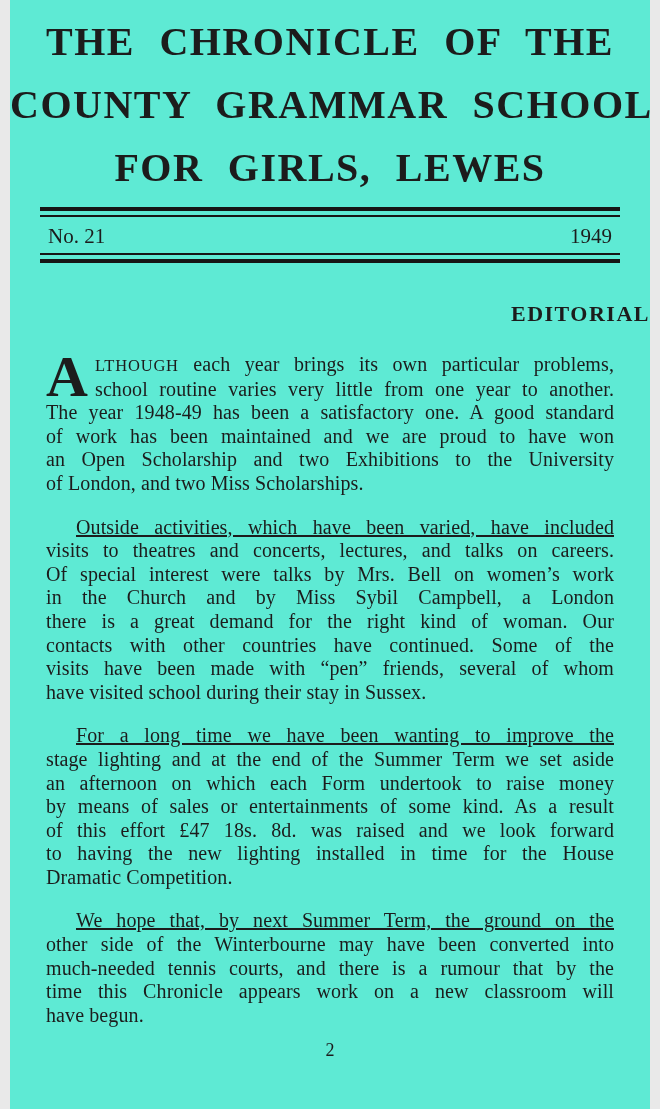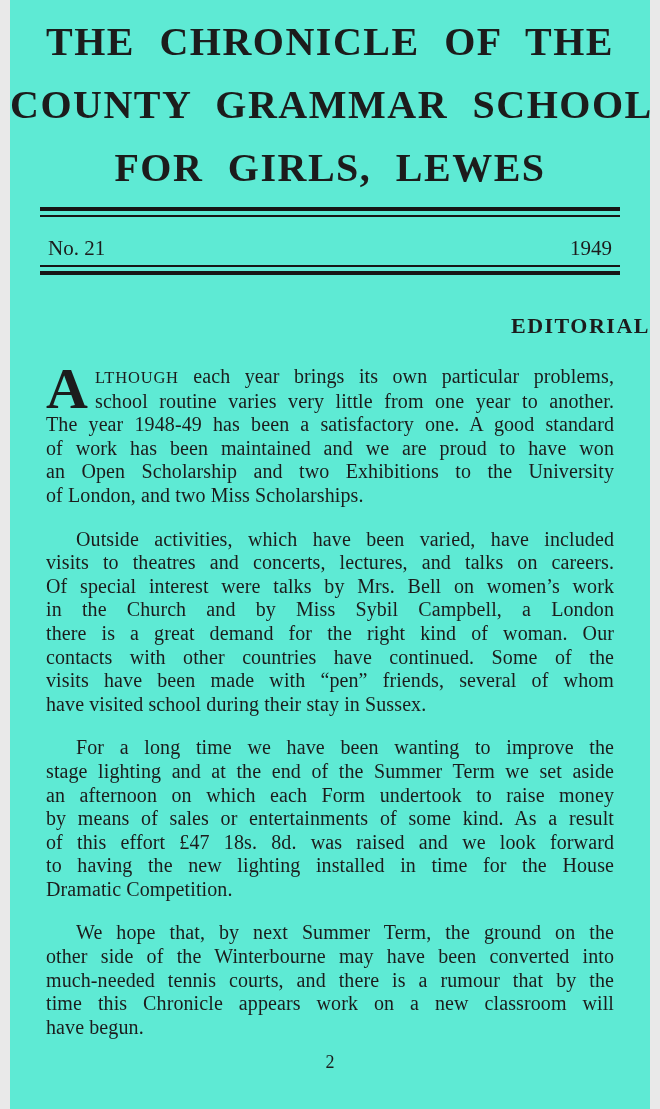--- a/index.html
+++ b/index.html
@@ -28,42 +28,41 @@
   .rules-block { margin: 8px 30px 0 30px; }
   .rule-a { height: 4px; border-top: 4px solid #161616; border-bottom: 2px solid #161616; }
   .rule-b { height: 4px; border-top: 2px solid #161616; border-bottom: 4px solid #161616; }
   .issue-row {
     display: flex;
     justify-content: space-between;
     align-items: baseline;
     padding: 6px 8px 4px 8px;
     font-size: 21px;
     line-height: 26px;
-    margin-top: 12px;
   }
   
   .article-heading {
     margin-top: 38px;
     text-align: right;
     font-weight: bold;
     font-size: 22px;
     line-height: 26px;
     letter-spacing: 1.5px;
   }
   .article {
     margin: 0 36px;
     font-size: 20px;
     line-height: 23.6px;
     letter-spacing: 0.1px;
   }
   .para { margin: 20px 0 0 0; }
   .para.first { margin-top: 26px; }
   .line { display: block; text-align: justify; }
   .line.j { text-align: justify; text-align-last: justify; }
-  .para.indent .line:first-child { text-indent: 30px; }
+  .para.indent .line:first-child { text-indent: 30px; text-decoration: underline; }
   .dropcap {
     float: left;
     font-weight: bold;
     font-size: 58px;
     line-height: 44px;
     height: 46px;
     padding: 2px 7px 0 0;
   }
   .sc { font-size: 16.5px; letter-spacing: 0.8px; }
   

